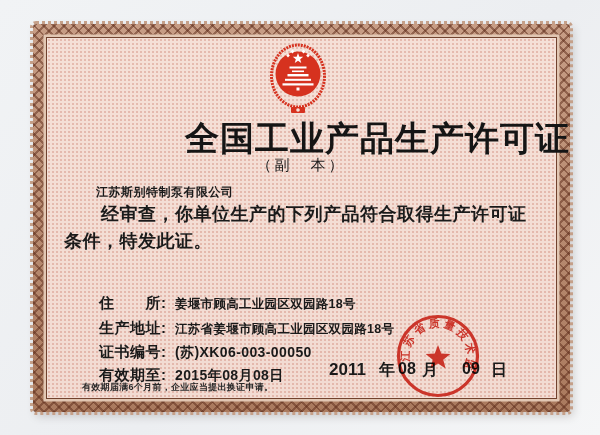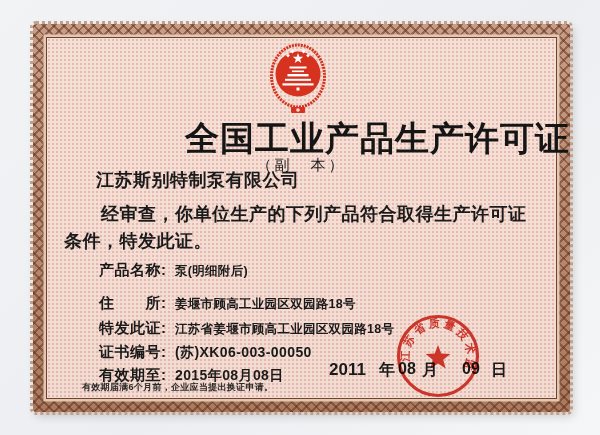--- a/index.html
+++ b/index.html
@@ -31,21 +31,21 @@
   .content{position:absolute;inset:0;z-index:2;}
   .emblem{position:absolute;left:235px;top:17px;width:60px;height:76px;}
   .title{
     position:absolute;left:0;top:92px;width:100%;text-align:right;
     font-size:34px;font-weight:700;letter-spacing:1px;margin:0;color:#151515;
   }
   .subtitle{
     position:absolute;left:0;top:132px;width:100%;text-align:center;
     font-size:15px;font-weight:400;letter-spacing:3px;color:#1c1c1c;
   }
-  .company{position:absolute;left:52px;top:144px;font-size:18px;font-weight:700;letter-spacing:.5px;padding-left:11px;}
+  .company{position:absolute;left:52px;top:160px;font-size:12px;font-weight:700;letter-spacing:.5px;padding-left:11px;}
   .statement{position:absolute;left:31px;top:177px;width:496px;font-size:18px;font-weight:700;line-height:27px;letter-spacing:.5px;}
   .statement .l1{text-indent:37px;white-space:nowrap;}
   .statement .l2{white-space:nowrap;}
   .row{position:absolute;left:66px;display:flex;align-items:baseline;white-space:nowrap;}
   .row .lbl{font-size:15px;font-weight:700;width:76px;flex:0 0 auto;letter-spacing:.5px;}
   .row .val{font-size:12.5px;font-weight:700;letter-spacing:.3px;}
   .row .val.num{font-size:14px;letter-spacing:.4px;}
   .footnote{position:absolute;left:49px;top:357px;font-size:9px;font-weight:700;color:#2a2a2a;letter-spacing:.3px;}
   .date{position:absolute;left:0;top:336px;width:100%;height:22px;font-weight:700;font-size:16px;}
   .date span{position:absolute;top:0;}
@@ -88,30 +88,26 @@
 
     <h1 class="title">全国工业产品生产许可证</h1>
     <div class="subtitle">（副　本）</div>
 
     <div class="company">江苏斯别特制泵有限公司</div>
     <div class="statement">
       <div class="l1">经审查，你单位生产的下列产品符合取得生产许可证</div>
       <div class="l2">条件，特发此证。</div>
     </div>
 
-    <div class="row" style="top:237px">
-      <span class="lbl">产品名称:</span>
-      <span class="val">泵(明细附后)</span>
-    </div>
     <div class="row" style="top:270px">
       <span class="lbl">住　　所:</span>
       <span class="val">姜堰市顾高工业园区双园路18号</span>
     </div>
     <div class="row" style="top:295px">
-      <span class="lbl">特发此证:</span>
+      <span class="lbl">生产地址:</span>
       <span class="val">江苏省姜堰市顾高工业园区双园路18号</span>
     </div>
     <div class="row" style="top:319px">
       <span class="lbl">证书编号:</span>
       <span class="val num">(苏)XK06-003-00050</span>
     </div>
     <div class="row" style="top:342px">
       <span class="lbl">有效期至:</span>
       <span class="val num">2015年08月08日</span>
     </div>

